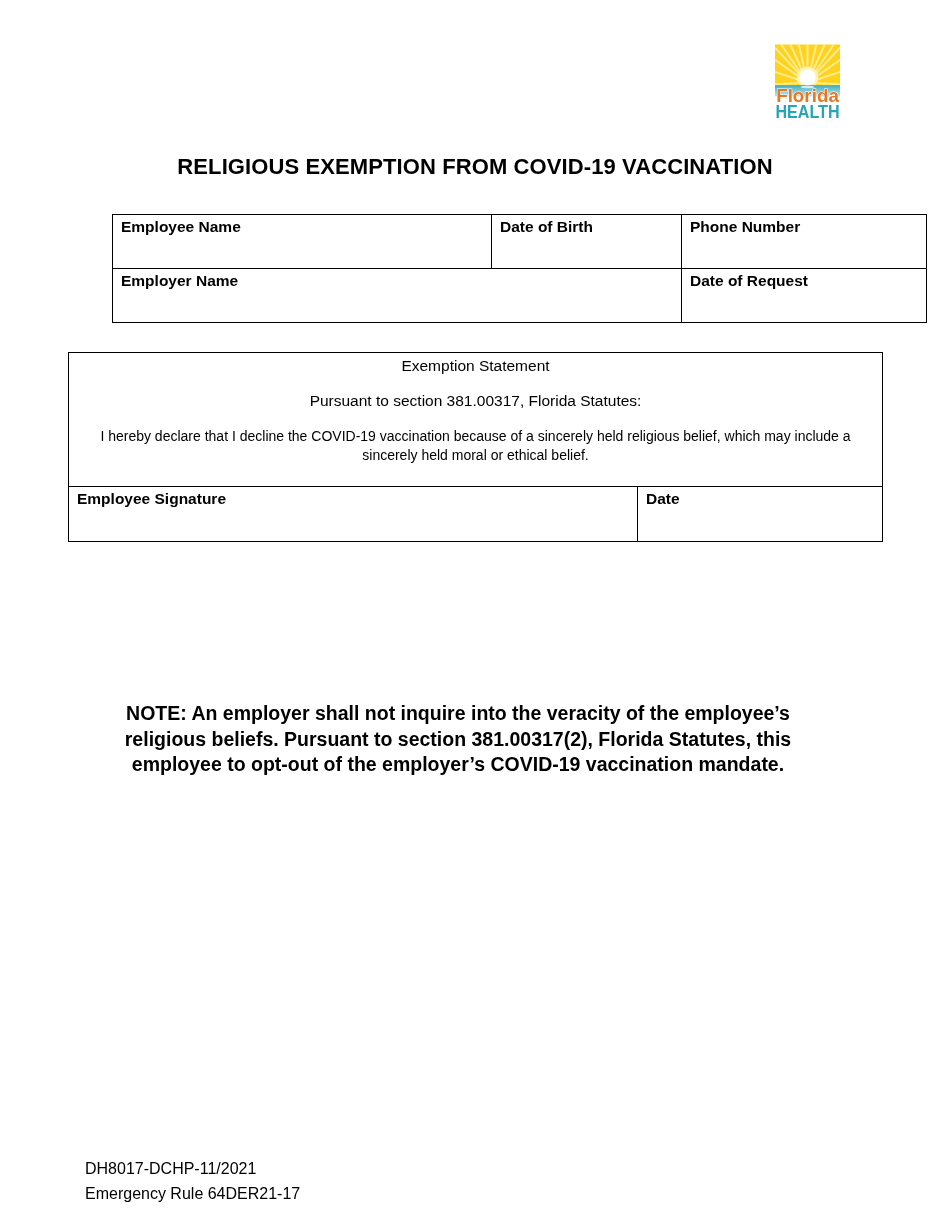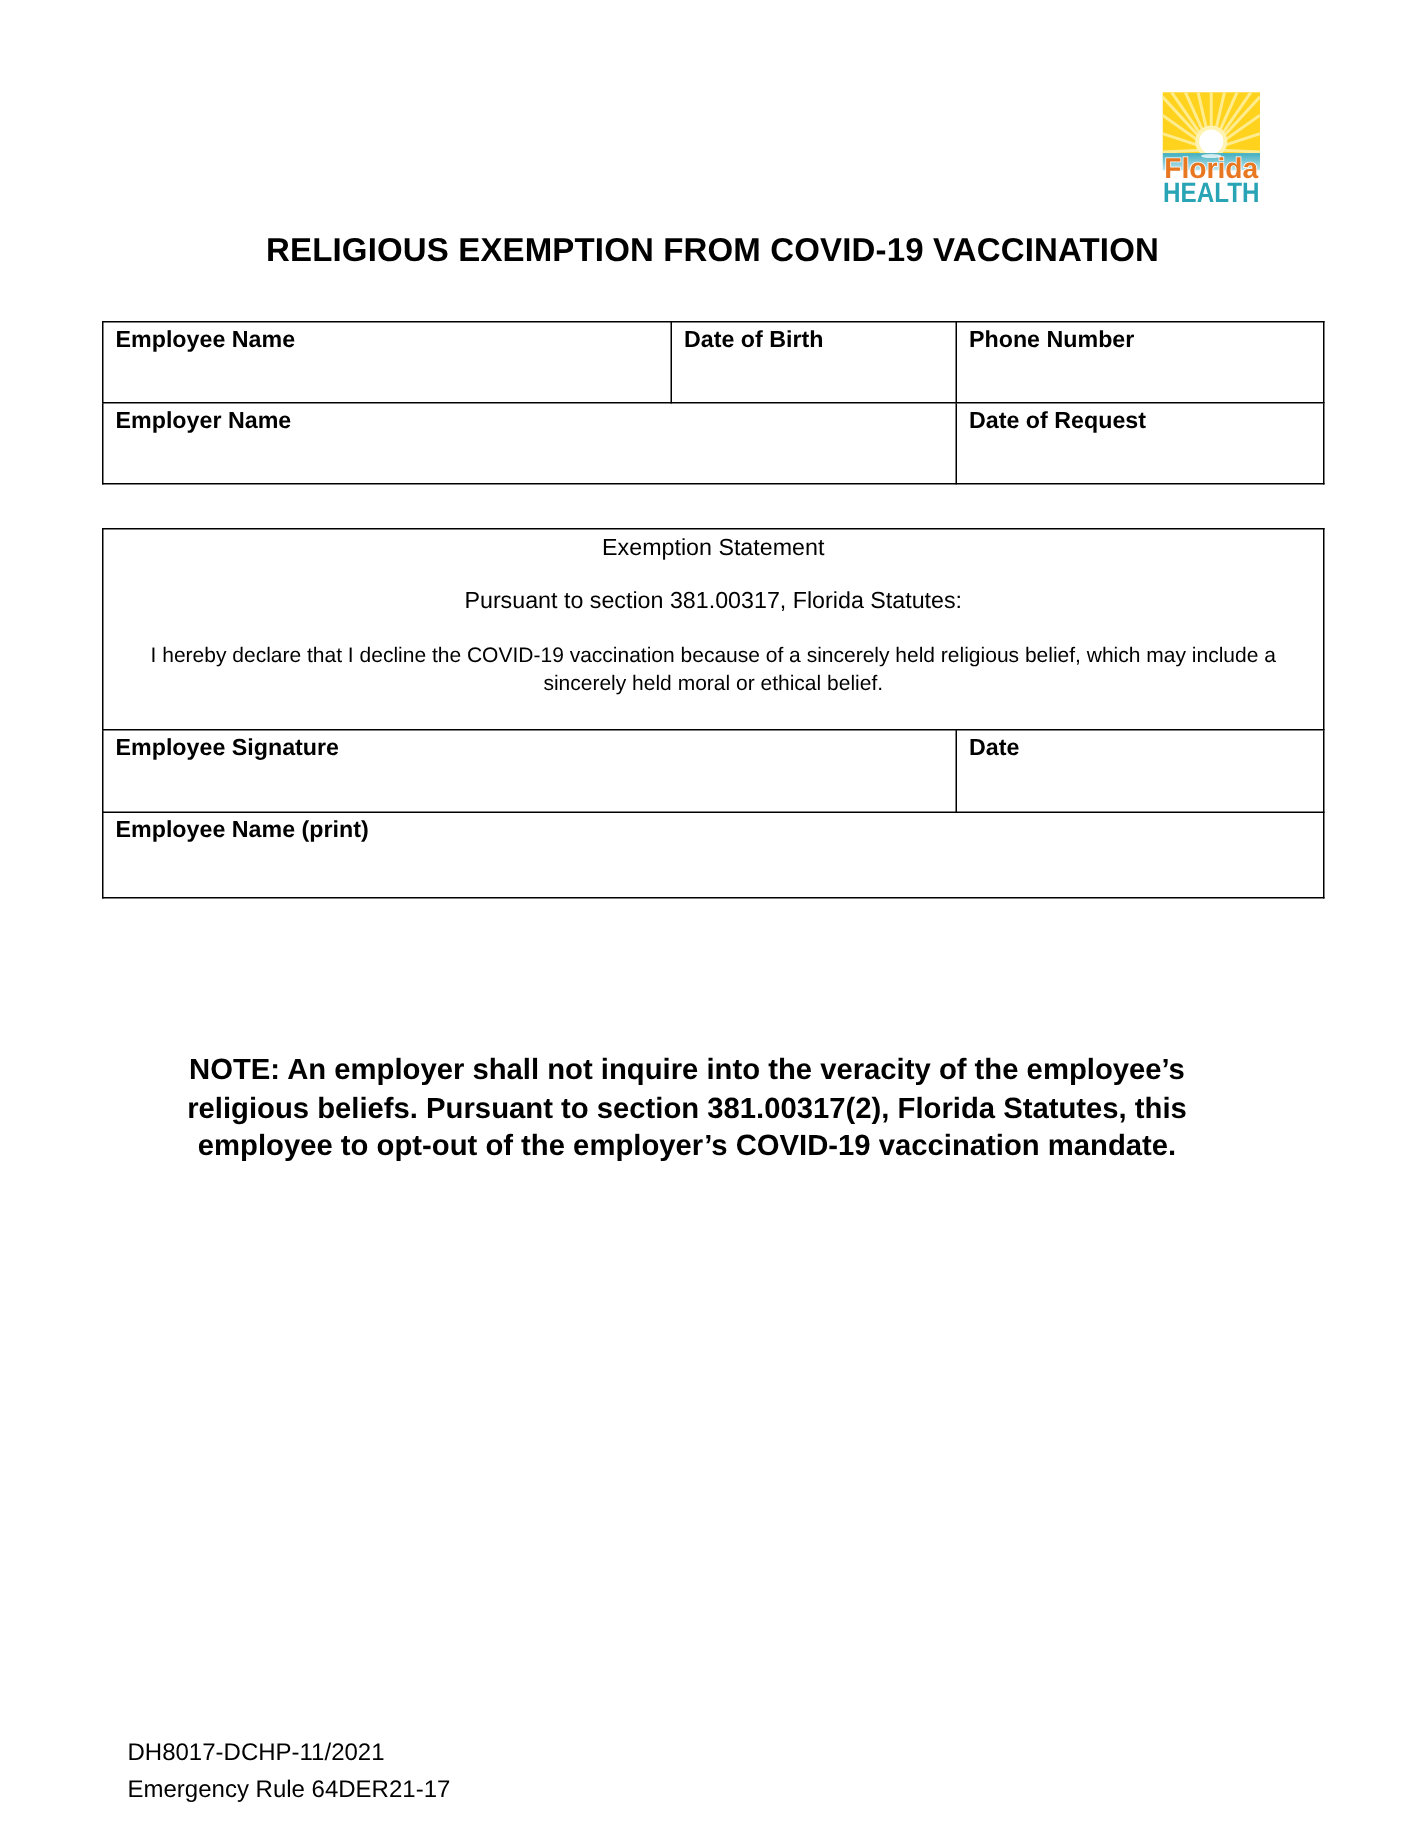--- a/index.html
+++ b/index.html
@@ -10,21 +10,21 @@
     width: 950px;
     height: 1230px;
     background: #ffffff;
     overflow: hidden;
   }
 
   
   .logo {
     position: absolute;
     left: 775px;
-    top: 50px;
+    top: 33px;
     width: 65px;
     height: 98px;
   }
   .logo svg { display: block; width: 100%; height: 100%; }
 
   
   .doc-title {
     position: absolute;
     top: 154px;
     left: 0;
@@ -45,21 +45,21 @@
   }
   table.form td {
     border: 1.5px solid #000;
     vertical-align: top;
     padding: 3px 8px;
     font-size: 15.5px;
     box-sizing: border-box;
   }
   .label { font-weight: 700; }
 
-  #info-table { top: 214px; }
+  #info-table { top: 214px; margin-left: 44px; }
   #info-table tr { height: 54px; }
 
   #exemption-table { top: 352px; }
   tr.stmt-row { height: 134px; }
   tr.sig-row { height: 55px; }
   tr.print-row { height: 57px; }
 
   .stmt-cell { text-align: center; padding: 4px 8px; }
   .stmt-header { font-weight: 400; margin-top: 1px; font-size: 15.5px; }
   .stmt-pursuant { margin-top: 17px; font-size: 15.5px; }
@@ -183,25 +183,20 @@
       </td>
     </tr>
     <tr class="sig-row">
       <td>
         <span class="label">Employee Signature</span>
       </td>
       <td>
         <span class="label">Date</span>
       </td>
     </tr>
-    <tr class="print-row">
-      <td colspan="2">
-        <span class="label">Employee Name (print)</span>
-      </td>
-    </tr>
   </tbody>
     </table>
 
   <div class="note">
     <span class="note-line">NOTE: An employer shall not inquire into the veracity of the employee’s</span>
     <span class="note-line">religious beliefs. Pursuant to section 381.00317(2), Florida Statutes, this</span>
     <span class="note-line">employee to opt-out of the employer’s COVID-19 vaccination mandate.</span>
   </div>
 
   <div class="footer">

